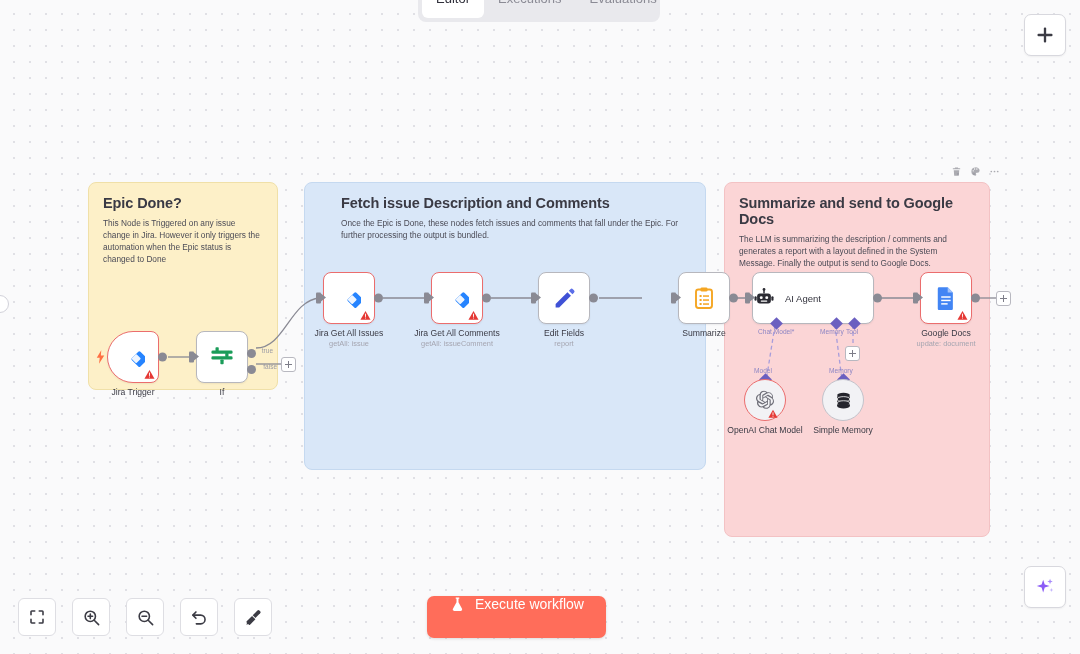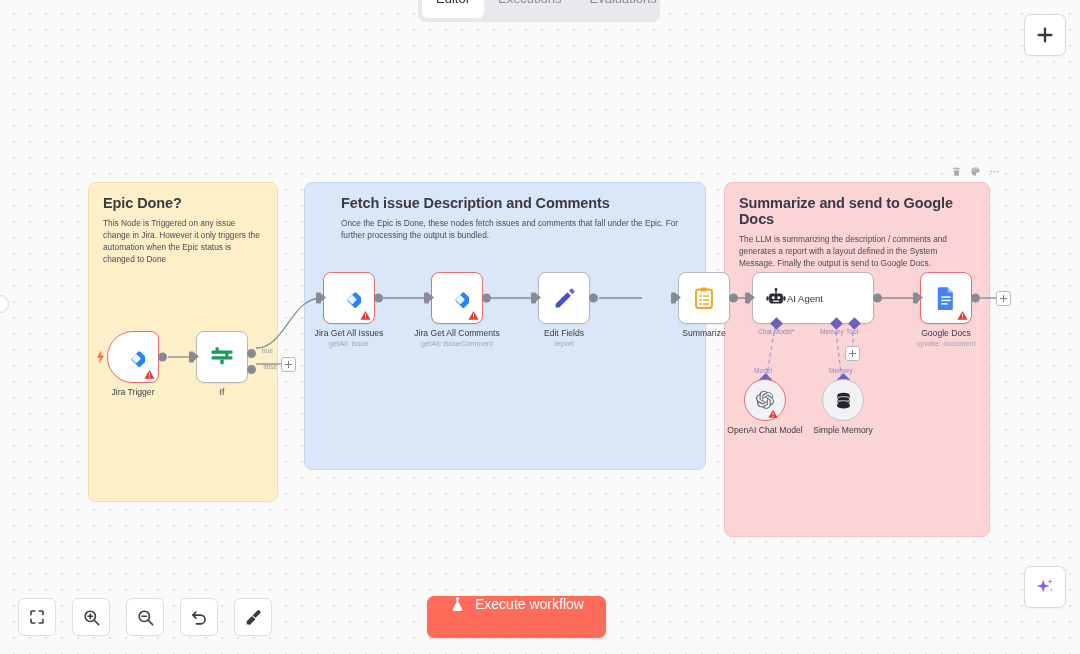--- a/index.html
+++ b/index.html
@@ -41,21 +41,21 @@
     overflow: hidden;
   }
   .sticky-title {
     font-size: 14.5px; font-weight: 700; color: #3a3a44;
     margin-bottom: 6px; letter-spacing: -0.1px;
   }
   .sticky-body {
     font-size: 8.3px; line-height: 1.45; color: #4b4b56;
   }
   .sticky-body b { font-weight: 400; }
-  #sticky-epic   { left: 88px;  top: 182px; width: 190px; height: 320px;
+  #sticky-epic   { left: 88px;  top: 182px; width: 190px; height: 208px;
                    background: #fdf0c8; border: 1px solid #f0e0a8; }
   #sticky-fetch  { left: 304px; top: 182px; width: 402px; height: 288px;
                    background: #d9e7f8; border: 1px solid #c5d9f0; padding-left: 36px; }
   #sticky-summ   { left: 724px; top: 182px; width: 266px; height: 355px;
                    background: #fbd5d6; border: 1px solid #f3c2c4; }
 
   
   #sticky-toolbar {
     position: absolute; left: 950px; top: 165px;
     display: flex; align-items: center; gap: 6px; z-index: 30;
@@ -117,21 +117,21 @@
   
   .port-lbl {
     position: absolute; font-size: 6.5px; color: #9a9aa4; white-space: nowrap;
   }
 
   
   .node-wide {
     position: relative;
     width: 122px; height: 52px;
     background: #ffffff; border: 1.6px solid #b7b7bd; border-radius: 8px;
-    display: flex; align-items: center; padding-left: 12px; 
+    display: flex; align-items: center; padding-left: 0; gap: 10px;
     box-shadow: 0 1px 2px rgba(0,0,0,.06); cursor: pointer;
   }
   .node-wide .wtitle { font-size: 9.5px; color: #33333d; }
 
   
   .node-circle {
     position: relative; width: 42px; height: 42px; border-radius: 50%;
     background: #f2f2f5; border: 1.6px solid #c3c3cb;
     display: flex; align-items: center; justify-content: center; cursor: pointer;
   }

